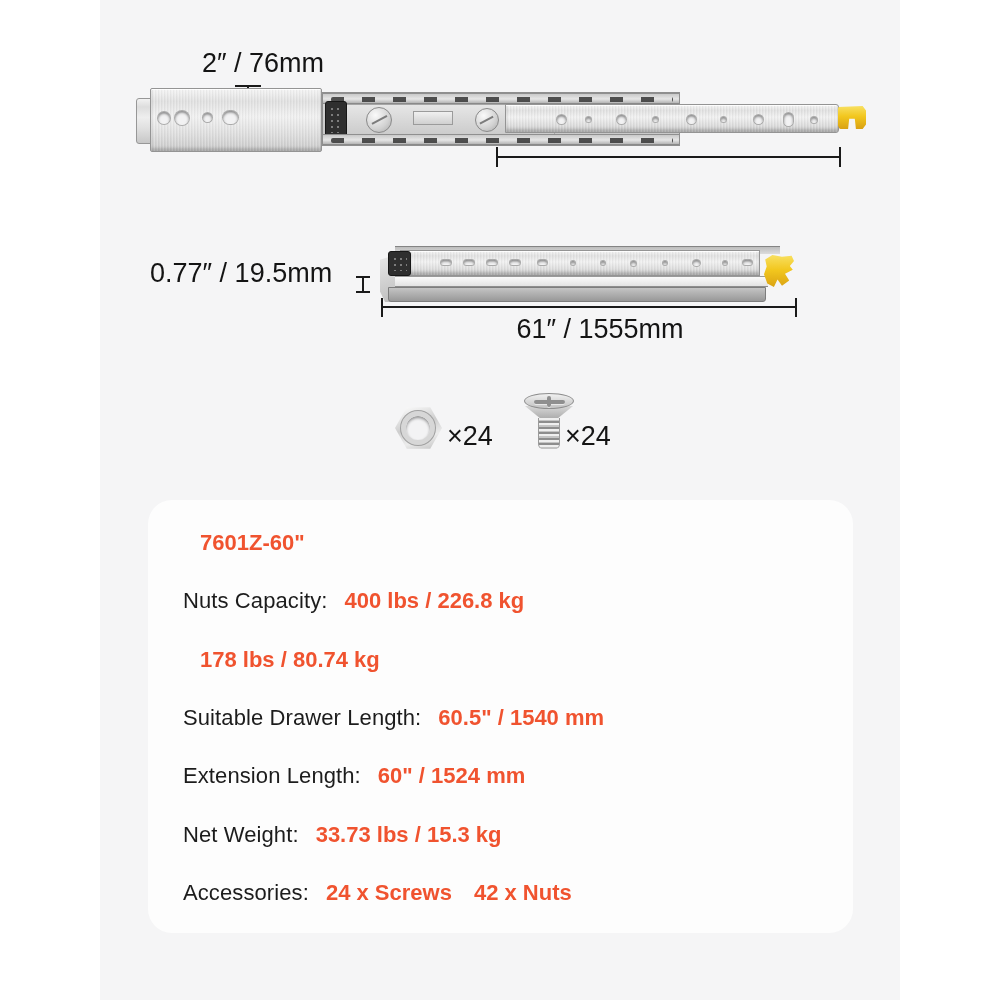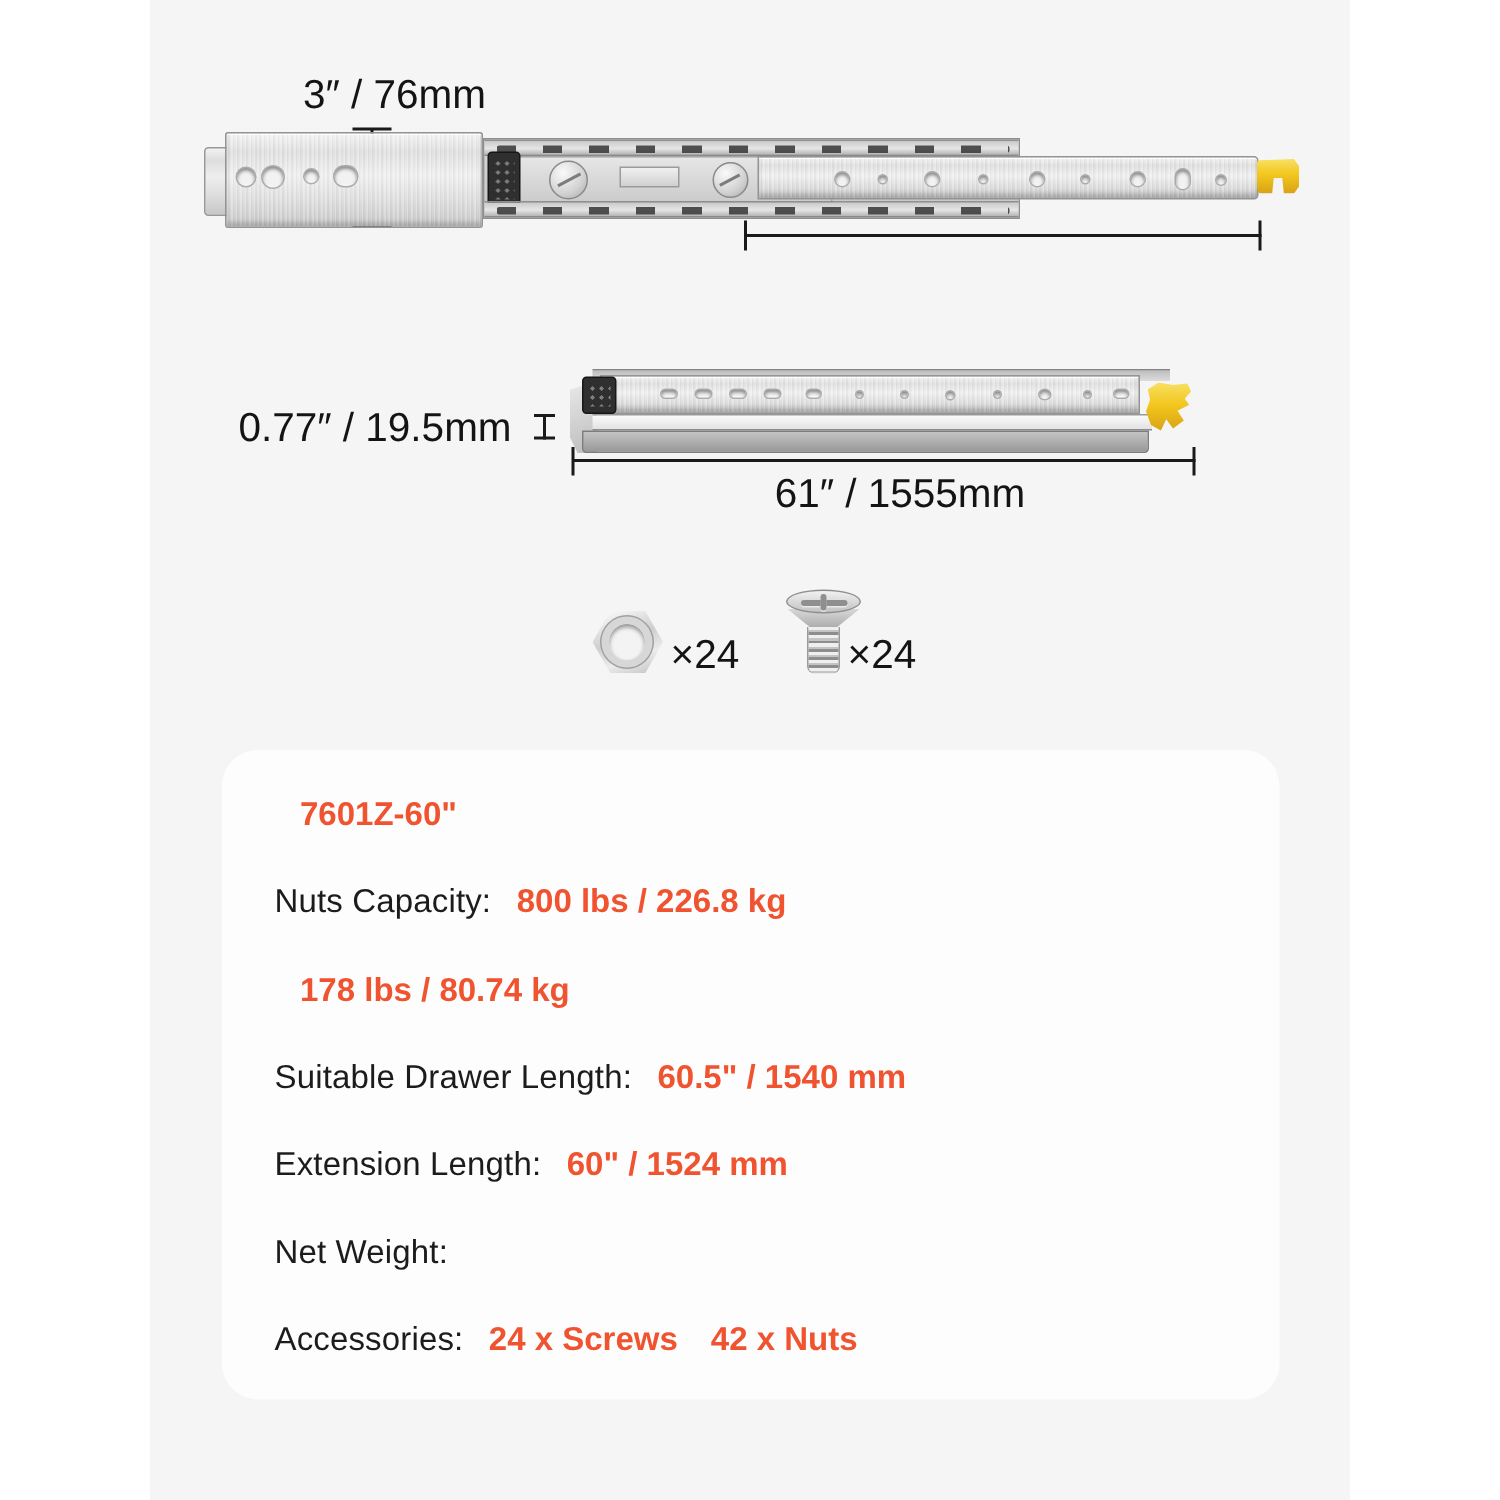--- a/index.html
+++ b/index.html
@@ -109,21 +109,21 @@
     position:absolute; border-radius:50%; background:#f3f3f4; border:5px solid #d7d7d7;
     box-shadow: inset 0 2px 3px rgba(0,0,0,.4), 0 0 0 1px #a0a0a0;
   }
 </style>
 </head>
 <body>
 
 <div class="stage">
   <div class="canvas"></div>
 
-  <div class="dimtext" style="left:160px; top:48px; width:206px; text-align:center;">3″ / 76mm</div>
+  <div class="dimtext" style="left:160px; top:48px; width:206px; text-align:center;">2″ / 76mm</div>
 
   <div class="dimline" style="left:235px; top:85px;  width:26px; height:2px;"></div>
   <div class="dimline" style="left:247px; top:86px;  width:2px;  height:65px;"></div>
   <div class="dimline" style="left:235px; top:150px; width:26px; height:2px;"></div>
 
   <div class="abs" style="left:0; top:0;">
 
     <div class="abs metal" style="left:136px; top:98px; width:18px; height:46px; border-radius:3px 0 0 3px;"></div>
 
     <div class="abs brushed" style="left:150px; top:88px; width:172px; height:64px; border-radius:2px;">
@@ -154,21 +154,21 @@
       <span class="hole" style="left:278px; top:8px;  width:9px; height:13px; border-radius:5px;"></span>
       <span class="hole" style="left:305px; top:12px; width:6px; height:6px;"></span>
     </div>
     <div class="ycap top-handle" style="left:838px; top:106px; width:28px; height:23px;"></div>
   </div>
 
   <div class="dimline" style="left:496px; top:147px; width:2px; height:20px;"></div>
   <div class="dimline" style="left:497px; top:156px; width:344px; height:2px;"></div>
   <div class="dimline" style="left:839px; top:147px; width:2px; height:20px;"></div>
 
-  <div class="dimtext" style="left:150px; top:270px; width:200px; text-align:center;">0.77″ / 19.5mm</div>
+  <div class="dimtext" style="left:150px; top:258px; width:200px; text-align:left;">0.77″ / 19.5mm</div>
   <div class="dimline" style="left:356px; top:276px; width:14px; height:2px;"></div>
   <div class="dimline" style="left:362px; top:277px; width:2px;  height:16px;"></div>
   <div class="dimline" style="left:356px; top:291px; width:14px; height:2px;"></div>
 
   <div class="abs" style="left:380px; top:240px; width:414px; height:62px;">
     <div class="abs" style="left:15px; top:6px; width:385px; height:8px; background:linear-gradient(180deg,#bdbdbd,#dcdcdc); border-top:1px solid #848484;"></div>
     <div class="abs metal" style="left:0; top:14px; width:18px; height:48px; clip-path:polygon(0 12%,100% 0,100% 100%,28% 100%,0 78%); border:none; background:linear-gradient(160deg,#e9e9e9,#bdbdbd);"></div>
     <div class="abs brushed" style="left:20px; top:10px; width:360px; height:26px;">
       <span class="hole" style="left:40px;  top:9px;  width:10px; height:5px; border-radius:3px;"></span>
       <span class="hole" style="left:63px;  top:9px;  width:10px; height:5px; border-radius:3px;"></span>
@@ -207,35 +207,36 @@
     <div class="screw-shank" style="left:538px; top:418px; width:22px; height:31px;"></div>
   </div>
   <div class="count-label" style="left:565px; top:421px;">×24</div>
 
   <div class="panel">
     <div class="spec-row">
       <span class="spec-value">7601Z-60"</span>
     </div>
     <div class="spec-row">
       <span class="spec-label">Nuts Capacity:</span>
-      <span class="spec-value">800 lbs / 226.8 kg</span>
+      <span class="spec-value">400 lbs / 226.8 kg</span>
     </div>
     <div class="spec-row">
       <span class="spec-value">178 lbs / 80.74 kg</span>
     </div>
     <div class="spec-row">
       <span class="spec-label">Suitable Drawer Length:</span>
       <span class="spec-value">60.5" / 1540 mm</span>
     </div>
     <div class="spec-row">
       <span class="spec-label">Extension Length:</span>
       <span class="spec-value">60" / 1524 mm</span>
     </div>
     <div class="spec-row">
       <span class="spec-label">Net Weight:</span>
+      <span class="spec-value">33.73 lbs / 15.3 kg</span>
     </div>
     <div class="spec-row">
       <span class="spec-label">Accessories:</span>
       <span class="spec-value">24 x Screws</span>
       <span class="spec-value spec-value2">42 x Nuts</span>
     </div>
   </div>
 </div>
 
 </body></html>

